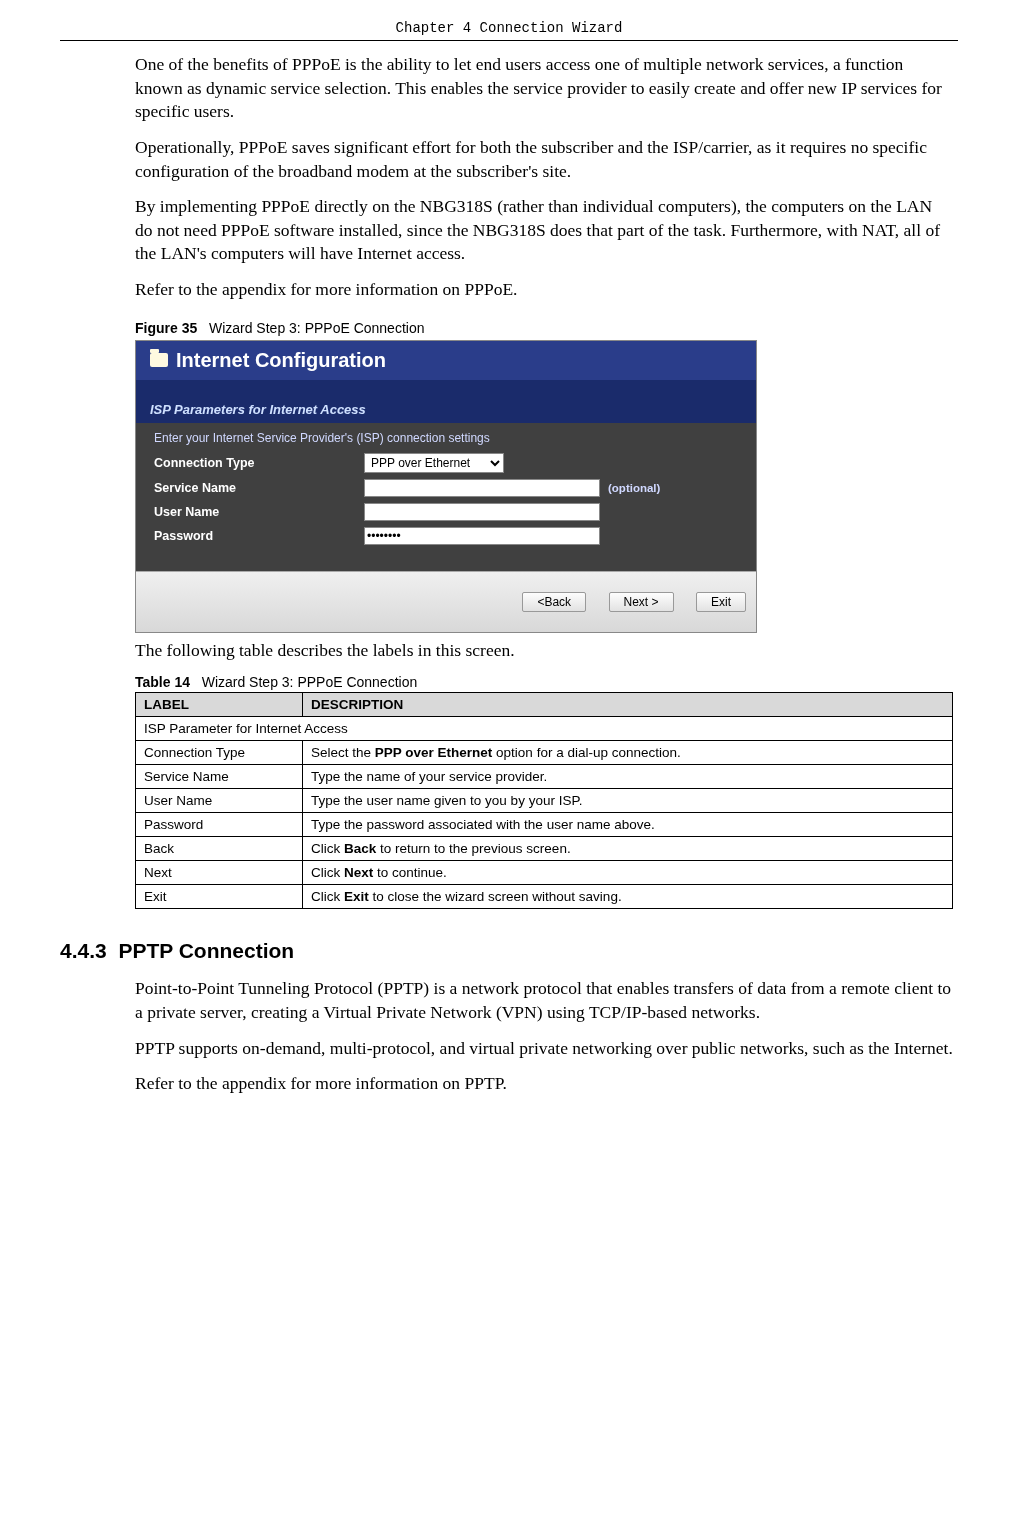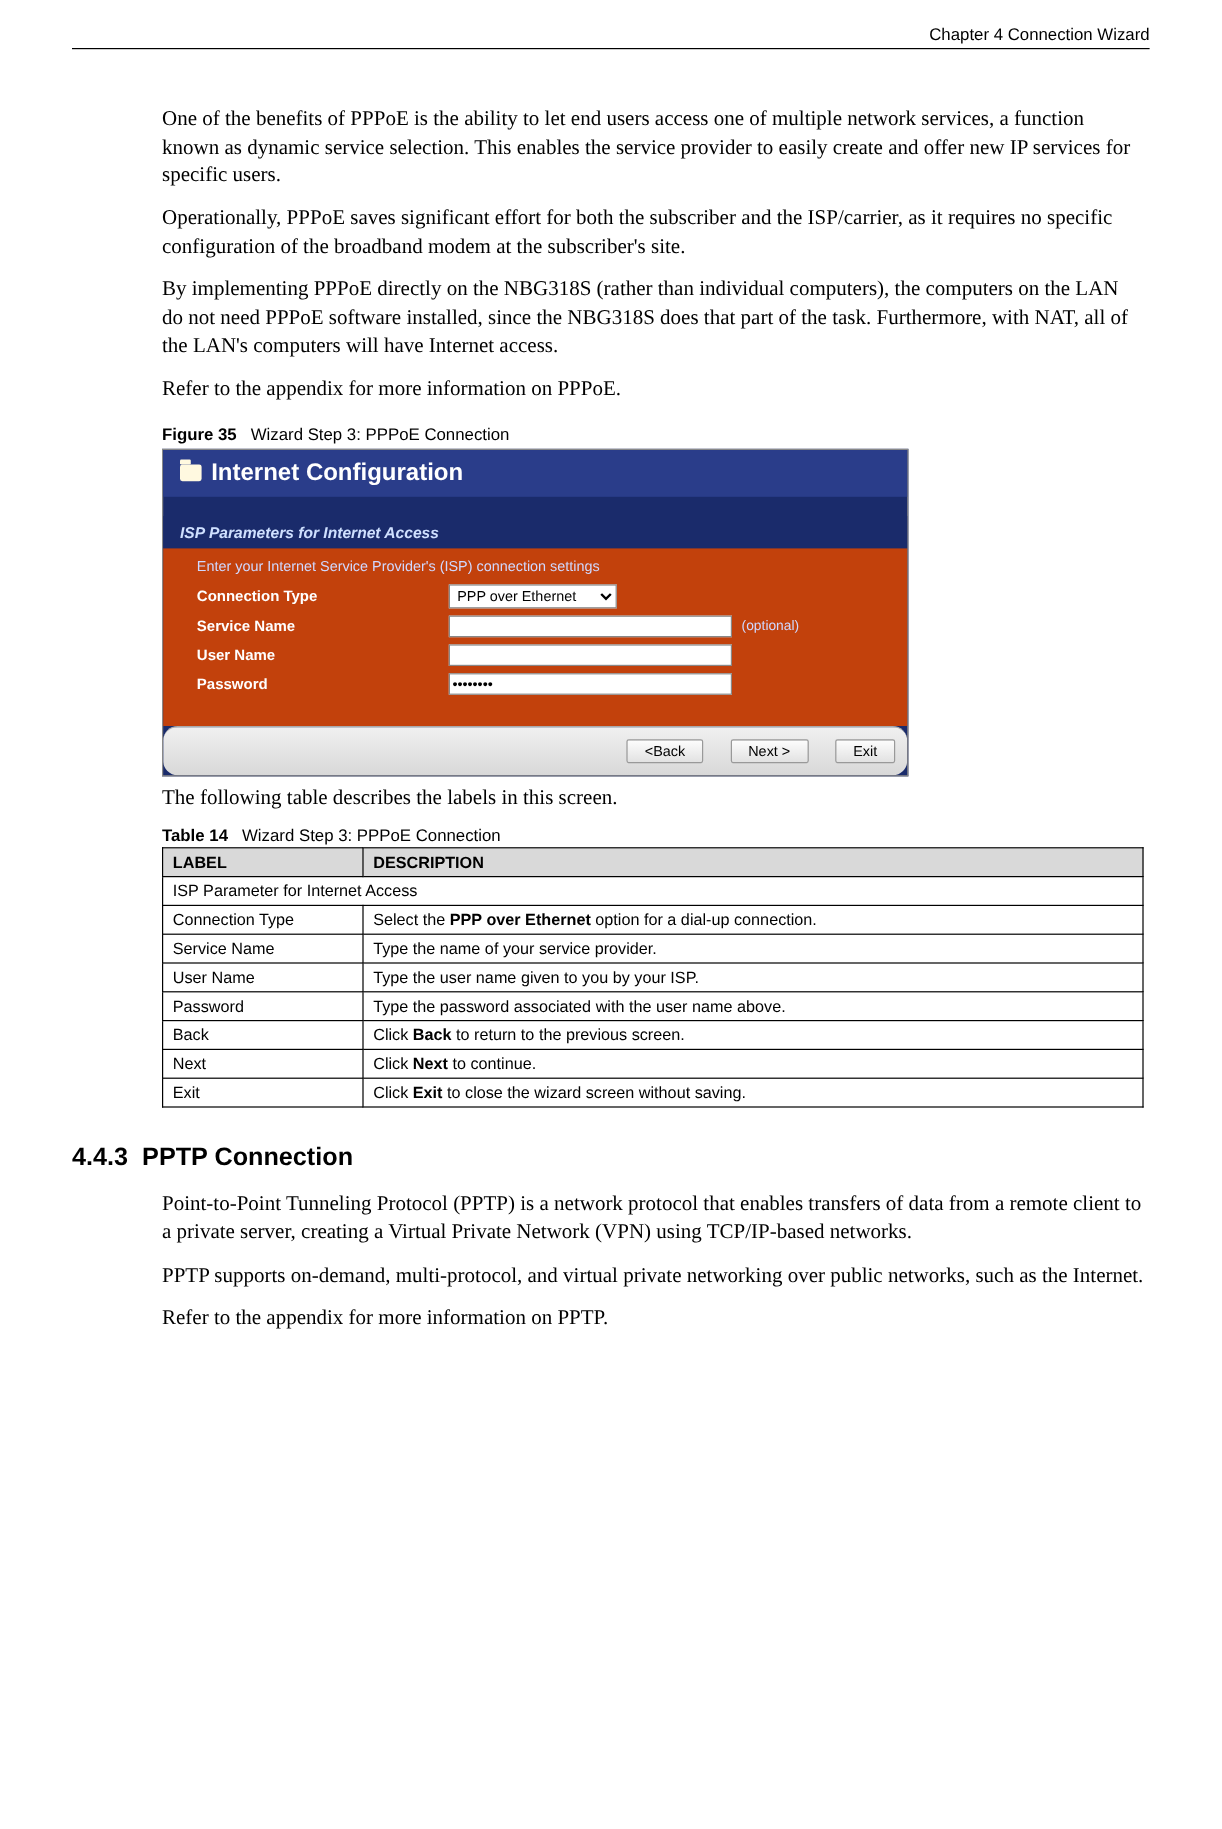--- a/index.html
+++ b/index.html
@@ -10,26 +10,26 @@
     color: #000;
     background: #fff;
     width: 1018px;
   }
   .page {
     padding: 20px 60px 30px 60px;
     box-sizing: border-box;
   }
   .header-line {
     display: flex;
-    justify-content: flex-end;
-    font-family: Liberation Sans, sans-serif;
+    justify-content: center;
+    font-family: Liberation Mono, monospace;
     font-size: 14px;
     padding-bottom: 4px;
     border-bottom: 1.5px solid #000;
-    margin-bottom: 46px;
+    margin-bottom: 12px;
   }
   .body-text {
     margin-left: 75px;
     margin-right: 5px;
   }
   .body-text p {
     margin: 0 0 12px 0;
     line-height: 1.35;
     font-size: 17.5px;
   }
@@ -82,22 +82,22 @@
   .screenshot .subhead {
     background: #1a2b6b;
     color: #cfe0ff;
     font-weight: bold;
     font-size: 13px;
     padding: 6px 14px;
     font-style: italic;
     margin-top: 16px;
   }
   .screenshot .form-area {
-    background: #c2410c;
-    padding: 8px 14px 20px 28px;
+    background: #404040;
+    padding: 8px 14px 20px 18px;
   }
   .screenshot .hint {
     font-size: 12px;
     color: #d0d8ff;
     margin-bottom: 8px;
   }
   .screenshot .frow {
     display: flex;
     align-items: center;
     margin: 6px 0;
@@ -115,27 +115,27 @@
     border: 1px solid #888;
     background: #fff;
     color: #000;
   }
   .screenshot select { width: 140px; }
   .screenshot input[type=text], .screenshot input[type=password] { width: 230px; }
   .screenshot .optional {
     font-size: 11.5px;
     color: #d0d8ff;
     margin-left: 8px;
+    font-weight: bold;
   }
   .screenshot .btnbar {
     background: linear-gradient(#f0f0f0,#d8d8d8);
-    padding: 10px 10px;
+    padding: 20px 10px;
     text-align: right;
     border-top: 1px solid #aaa;
-    border-radius: 12px;
   }
   .screenshot .btnbar button {
     font-family: Arial, Helvetica, sans-serif;
     font-size: 12px;
     padding: 2px 14px;
     margin-left: 18px;
     background: linear-gradient(#fdfdfd,#e2e2e2);
     border: 1px solid #999;
     border-radius: 2px;
     color: #000;

